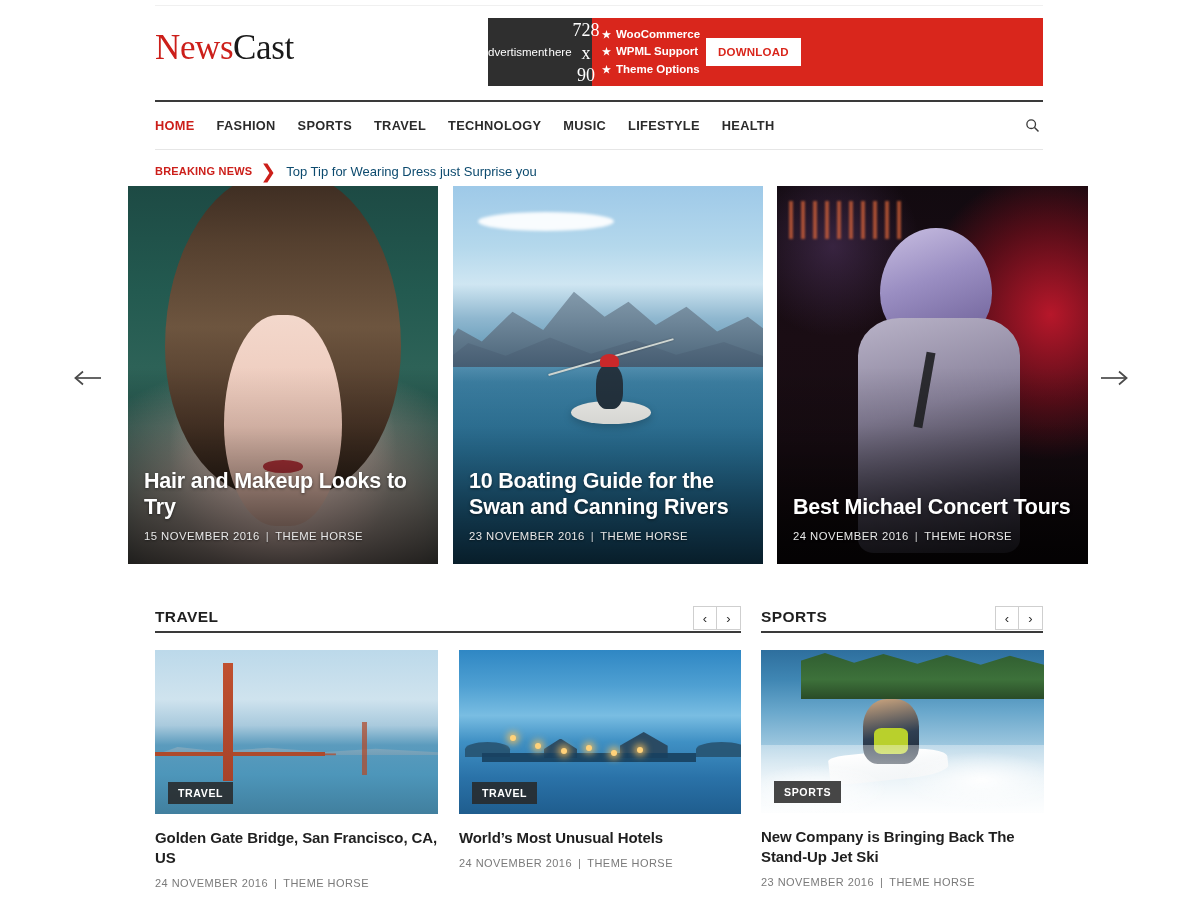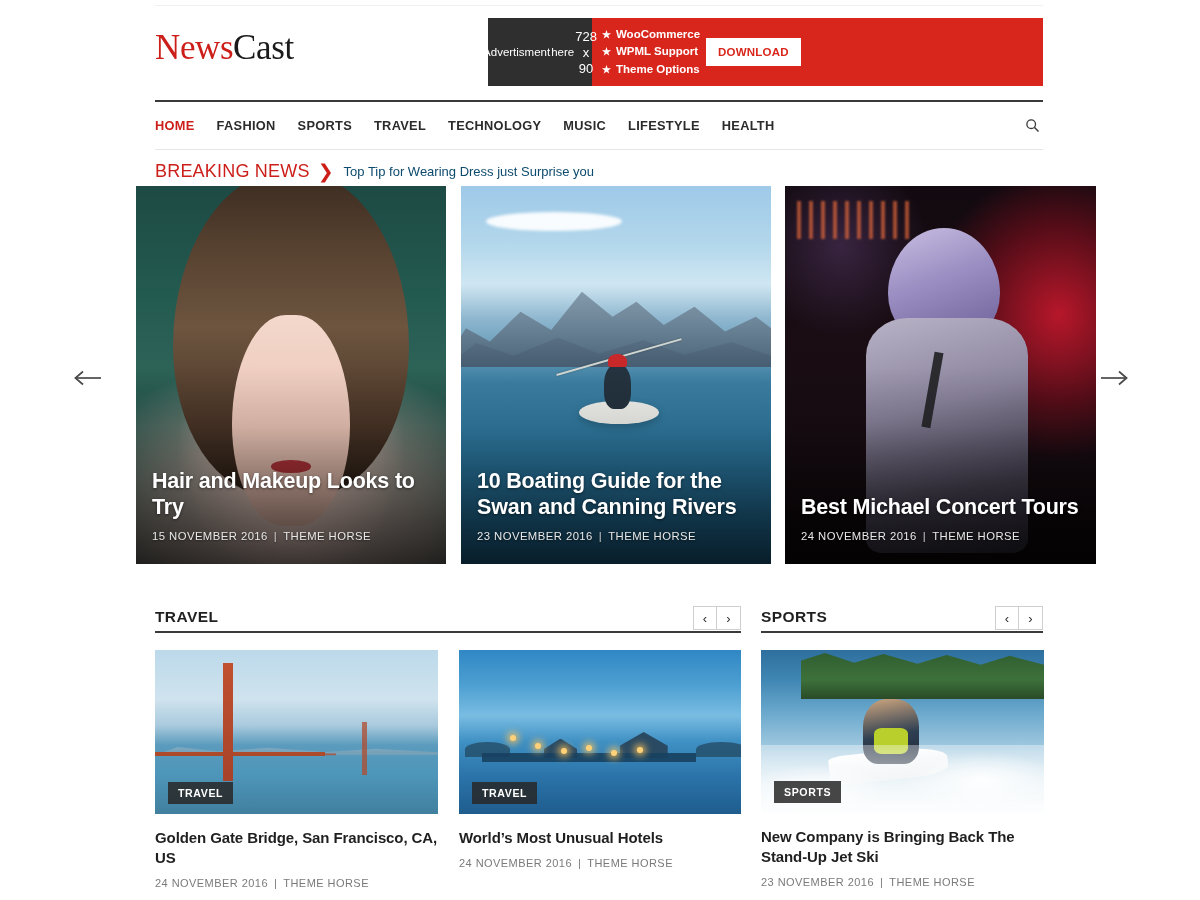--- a/index.html
+++ b/index.html
@@ -35,21 +35,21 @@
     width: 555px; height: 68px;
     background: #d9261c; display: flex; align-items: stretch;
     overflow: hidden;
   }
   .ad-left {
     width: 104px; background: #2f2f2f; color: #fff;
     display: flex; align-items: center;
     justify-content: center; gap: 1px;
     font-size: 11.5px; line-height: 1.25; text-align: center;
   }
-  .ad-left .sz { font-size: 13px; margin-top: 2px; }
+  .ad-left .sz { font-size: 18px; margin-top: 2px; font-family: Liberation Serif, serif; }
   .ad-mid {
     flex: 1; display: flex; align-items: center; padding-left: 16px;
   }
   .ad-mid .t1 {
     color: #fff; font-size: 21.5px; font-weight: bold; line-height: 1.15;
     letter-spacing: -0.2px; white-space: nowrap;
   }
   .ad-mid .t2 {
     color: #fff; font-size: 16.5px; font-weight: bold; line-height: 1.2;
     letter-spacing: -0.1px; white-space: nowrap;
@@ -89,33 +89,33 @@
     margin-left: auto; width: 22px; height: 22px; cursor: pointer;
     display: flex; align-items: center; justify-content: center;
   }
 
   
   .breaking {
     position: absolute; left: 155px; top: 160px; width: 888px; height: 22px;
     display: flex; align-items: center;
   }
   .breaking-label {
-    color: #cc1f1a; font-size: 18px; font-weight: normal; letter-spacing: 0.2px;
+    color: #cc1f1a; font-size: 11px; font-weight: bold; letter-spacing: 0.2px;
     white-space: nowrap;
   }
   .breaking-chev {
     color: #cc1f1a; margin: 0 10px 0 8px; font-size: 19px; line-height: 1;
     font-weight: 300;
   }
   .breaking-text {
     color: #0c4a6e; font-size: 13px; white-space: nowrap; cursor: pointer;
   }
 
   
-  .slider { position: absolute; left: 136px; top: 186px; width: 960px; height: 378px; }
+  .slider { position: absolute; left: 128px; top: 186px; width: 960px; height: 378px; }
   .slide {
     position: absolute; top: 0; height: 378px; overflow: hidden;
   }
   .slide.s1 { left: 0;   width: 310px; }
   .slide.s2 { left: 325px; width: 310px; }
   .slide.s3 { left: 649px; width: 311px; }
   .slide-bg { position: absolute; inset: 0; }
 
   
   .bg1 {

